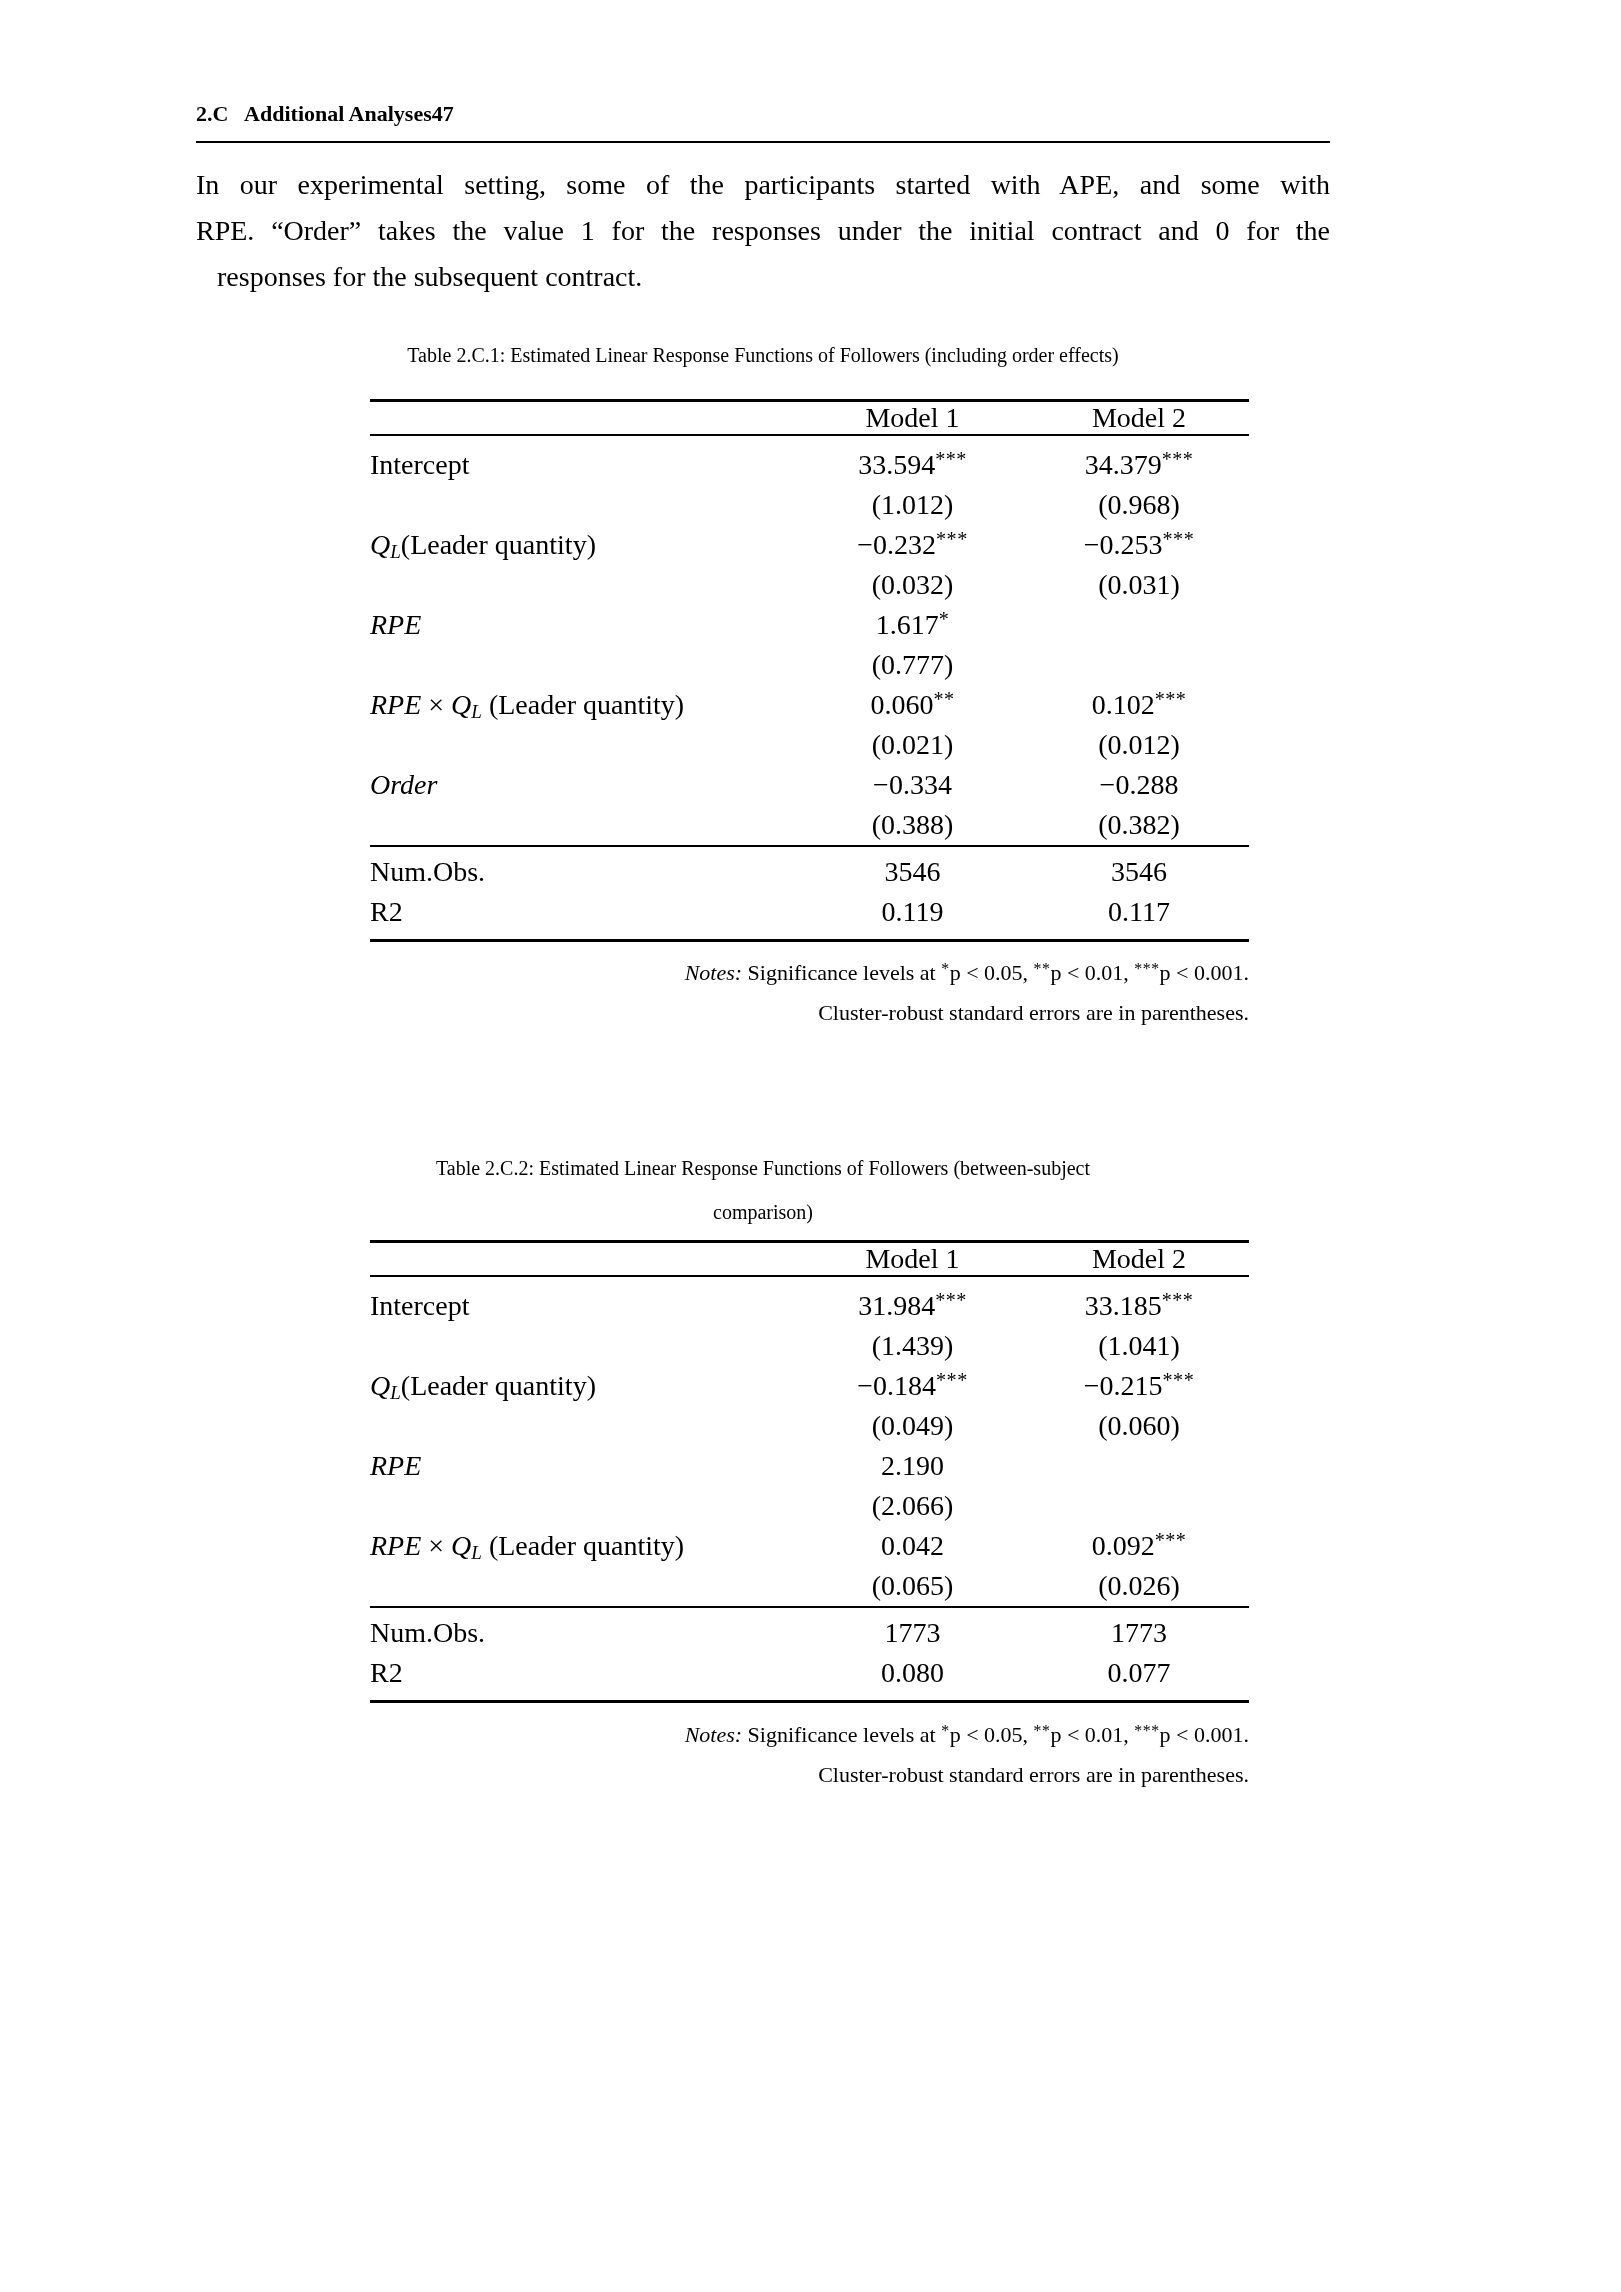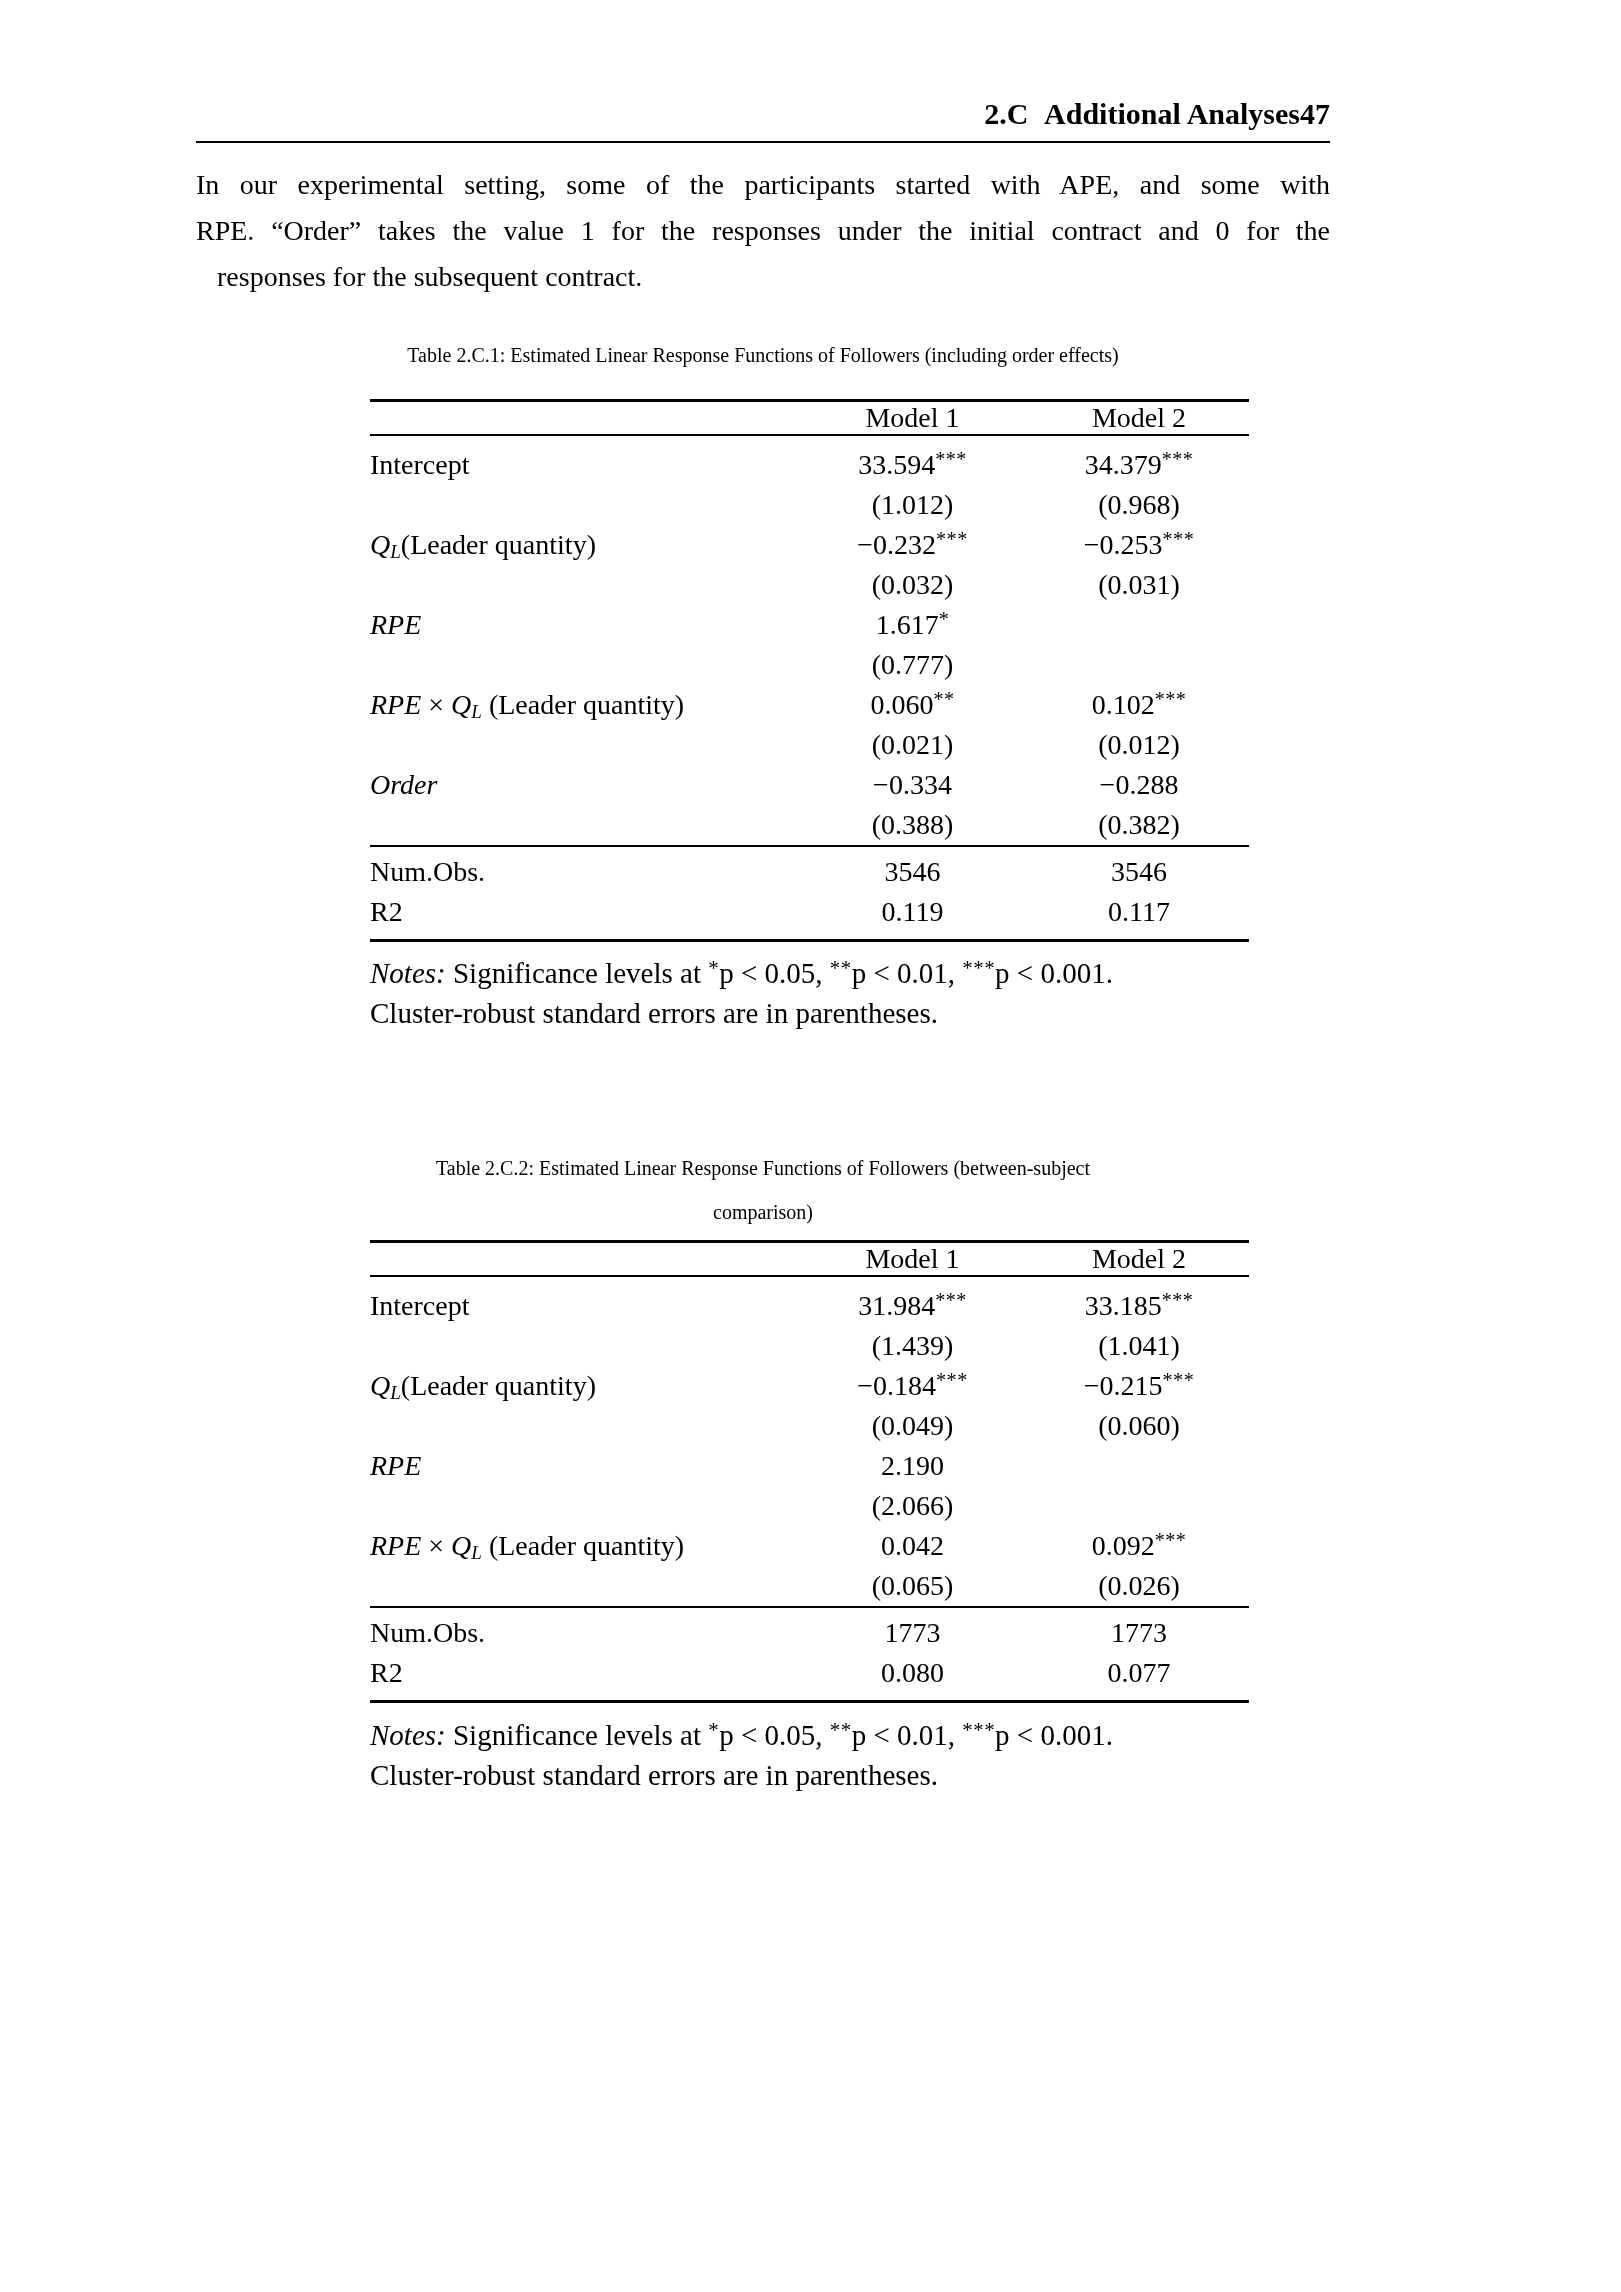--- a/index.html
+++ b/index.html
@@ -3,22 +3,22 @@
 <meta charset="utf-8">
 <style>
   html,body { margin:0; padding:0; background:#ffffff; }
   .page {
     position:relative; width:1621px; height:2293px; background:#ffffff; color:#000;
     font-family:"Liberation Serif","DejaVu Serif",serif;
     box-sizing:border-box; padding:98px 291px 0 196px; overflow:hidden;
   }
   
   .runhead {
-    display:flex; justify-content:flex-end; align-items:baseline;
-    font-weight:bold; font-size:30px; line-height:32px;
+    display:flex; justify-content:flex-start; align-items:baseline;
+    font-weight:bold; font-size:22px; line-height:32px;
     padding-bottom:10.8px; border-bottom:2px solid #000;
   }
   .rh-num { margin-right:15.7px; }
   
   .title { margin:67px 0 0 0; font-size:45px; line-height:49px; font-weight:bold; letter-spacing:0.2px; }
   .title .gap { display:inline-block; width:63px; }
   
   .intro { margin:19.6px 0 0 0; font-size:28px; line-height:46px; }
   .jline { display:block; text-align:justify; text-align-last:justify; white-space:normal; }
   .jlast { display:block; text-align:left;margin-left:21px; }
@@ -43,21 +43,21 @@
   tbody.coef tr:first-child td { padding-top:8.8px; }
   tbody.stats { border-top:2.9px solid #000; }
   tbody.stats tr:first-child td { padding-top:4.9px; }
   tbody.stats tr:last-child td { padding-bottom:6.9px; }
   
   .tk-i { font-style:italic; }
   .tk-r { font-style:normal; }
   sub.tk-sub { font-style:italic; font-size:68%; vertical-align:-0.22em; line-height:0; }
   sup.stars, sup.tk-sup { font-size:72%; vertical-align:0.38em; line-height:0; letter-spacing:0.5px; }
   
-  .notes { width:879px; margin:11.8px 0 0 174px; font-size:29px; line-height:40px; }
+  .notes { width:879px; margin:11.8px 0 0 174px; font-size:22px; line-height:40px;text-align:right; }
   .notes div { white-space:nowrap; }
 </style>
 </head>
 <body>
 
 <div class="page">
 
   <header class="runhead">
     <div class="rh-left">
       <span class="rh-num">2.C</span><span>Additional Analyses</span>

